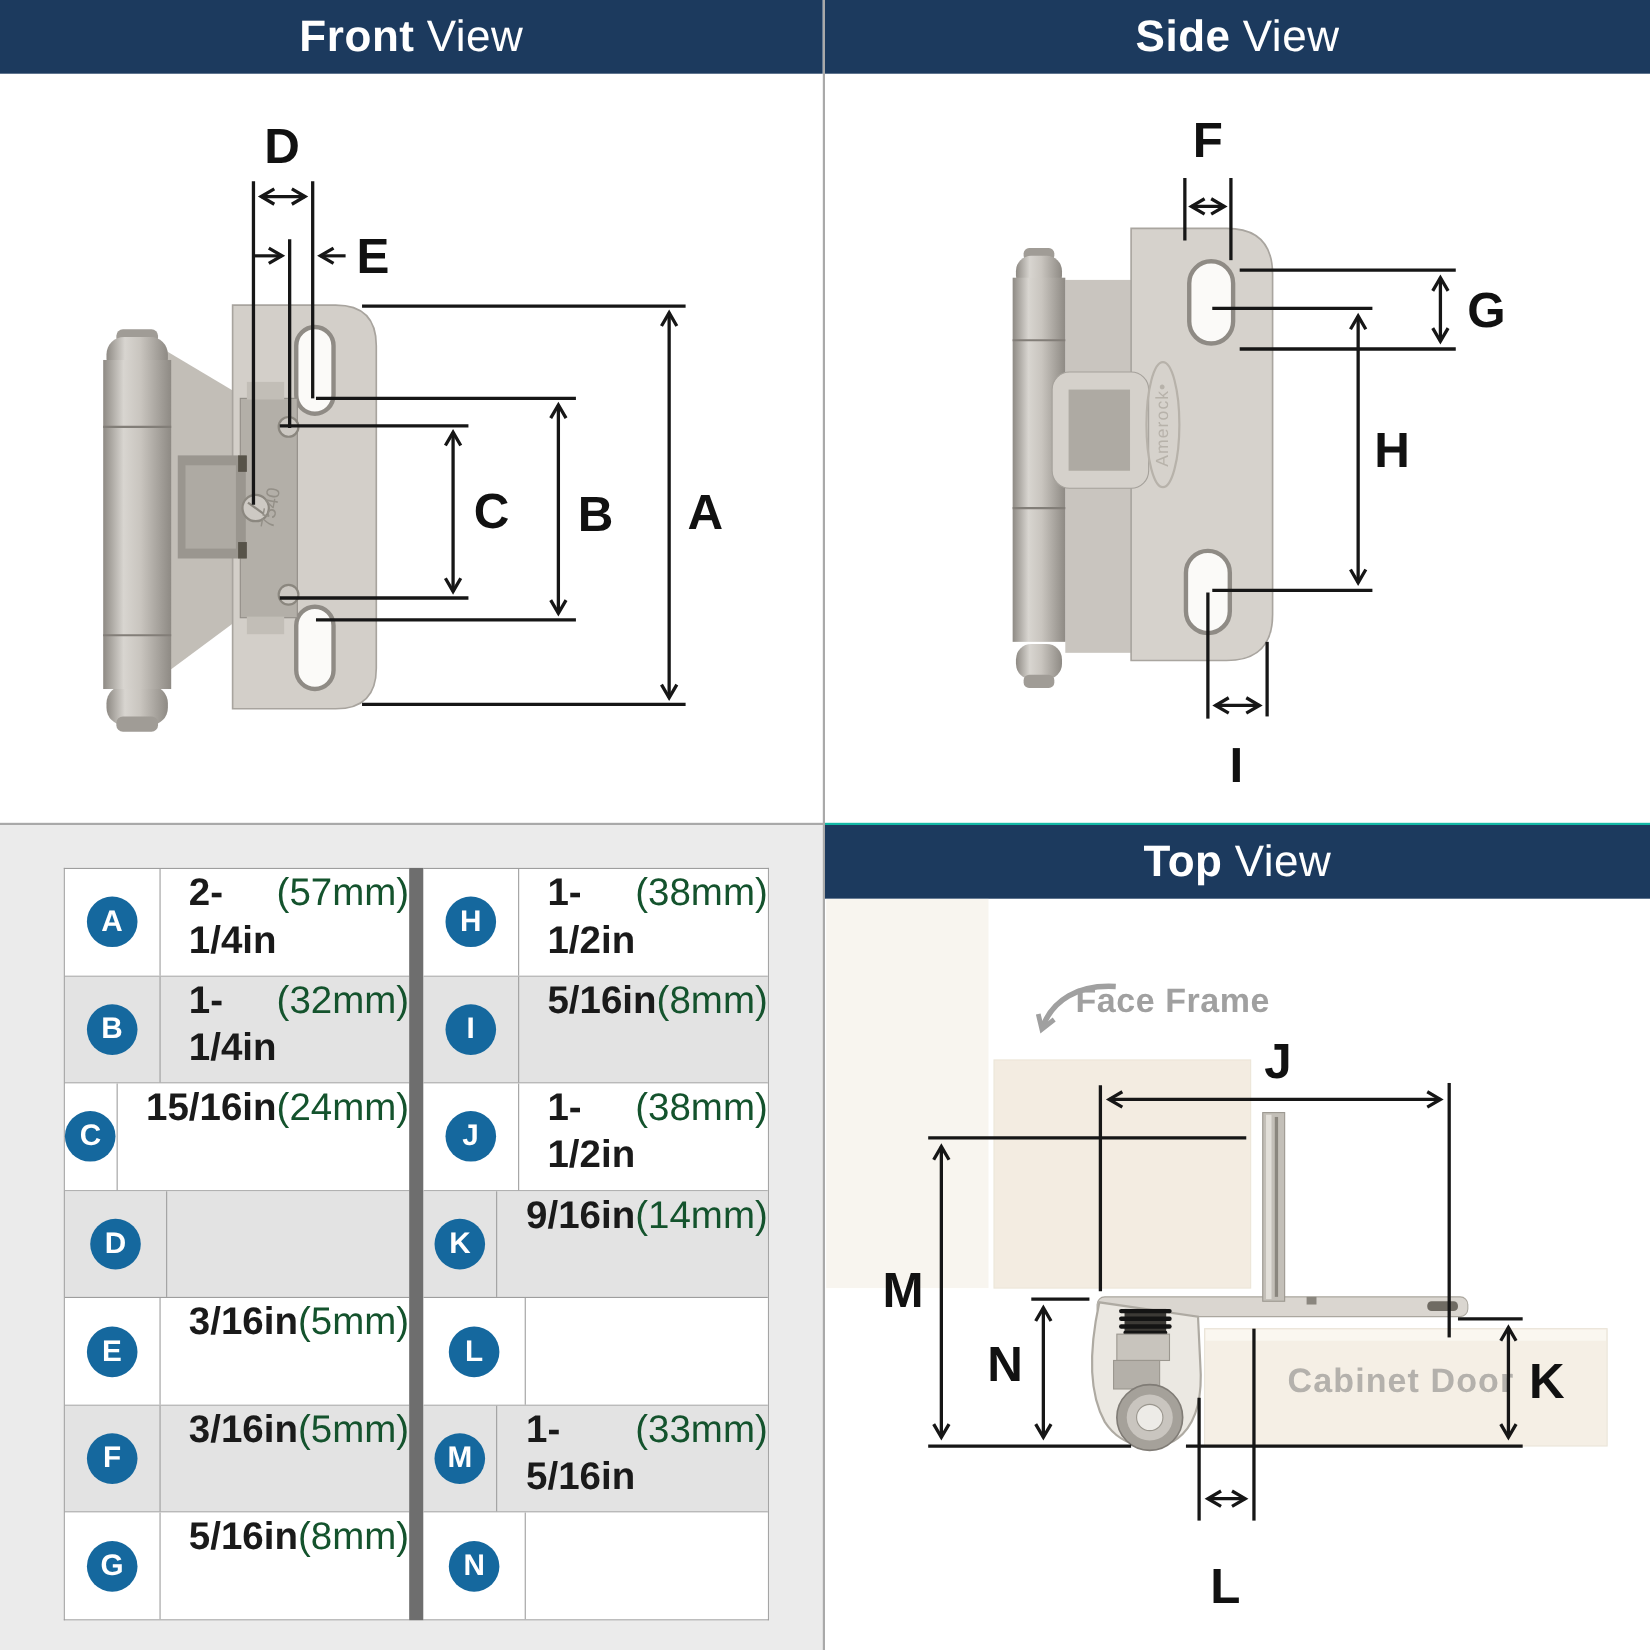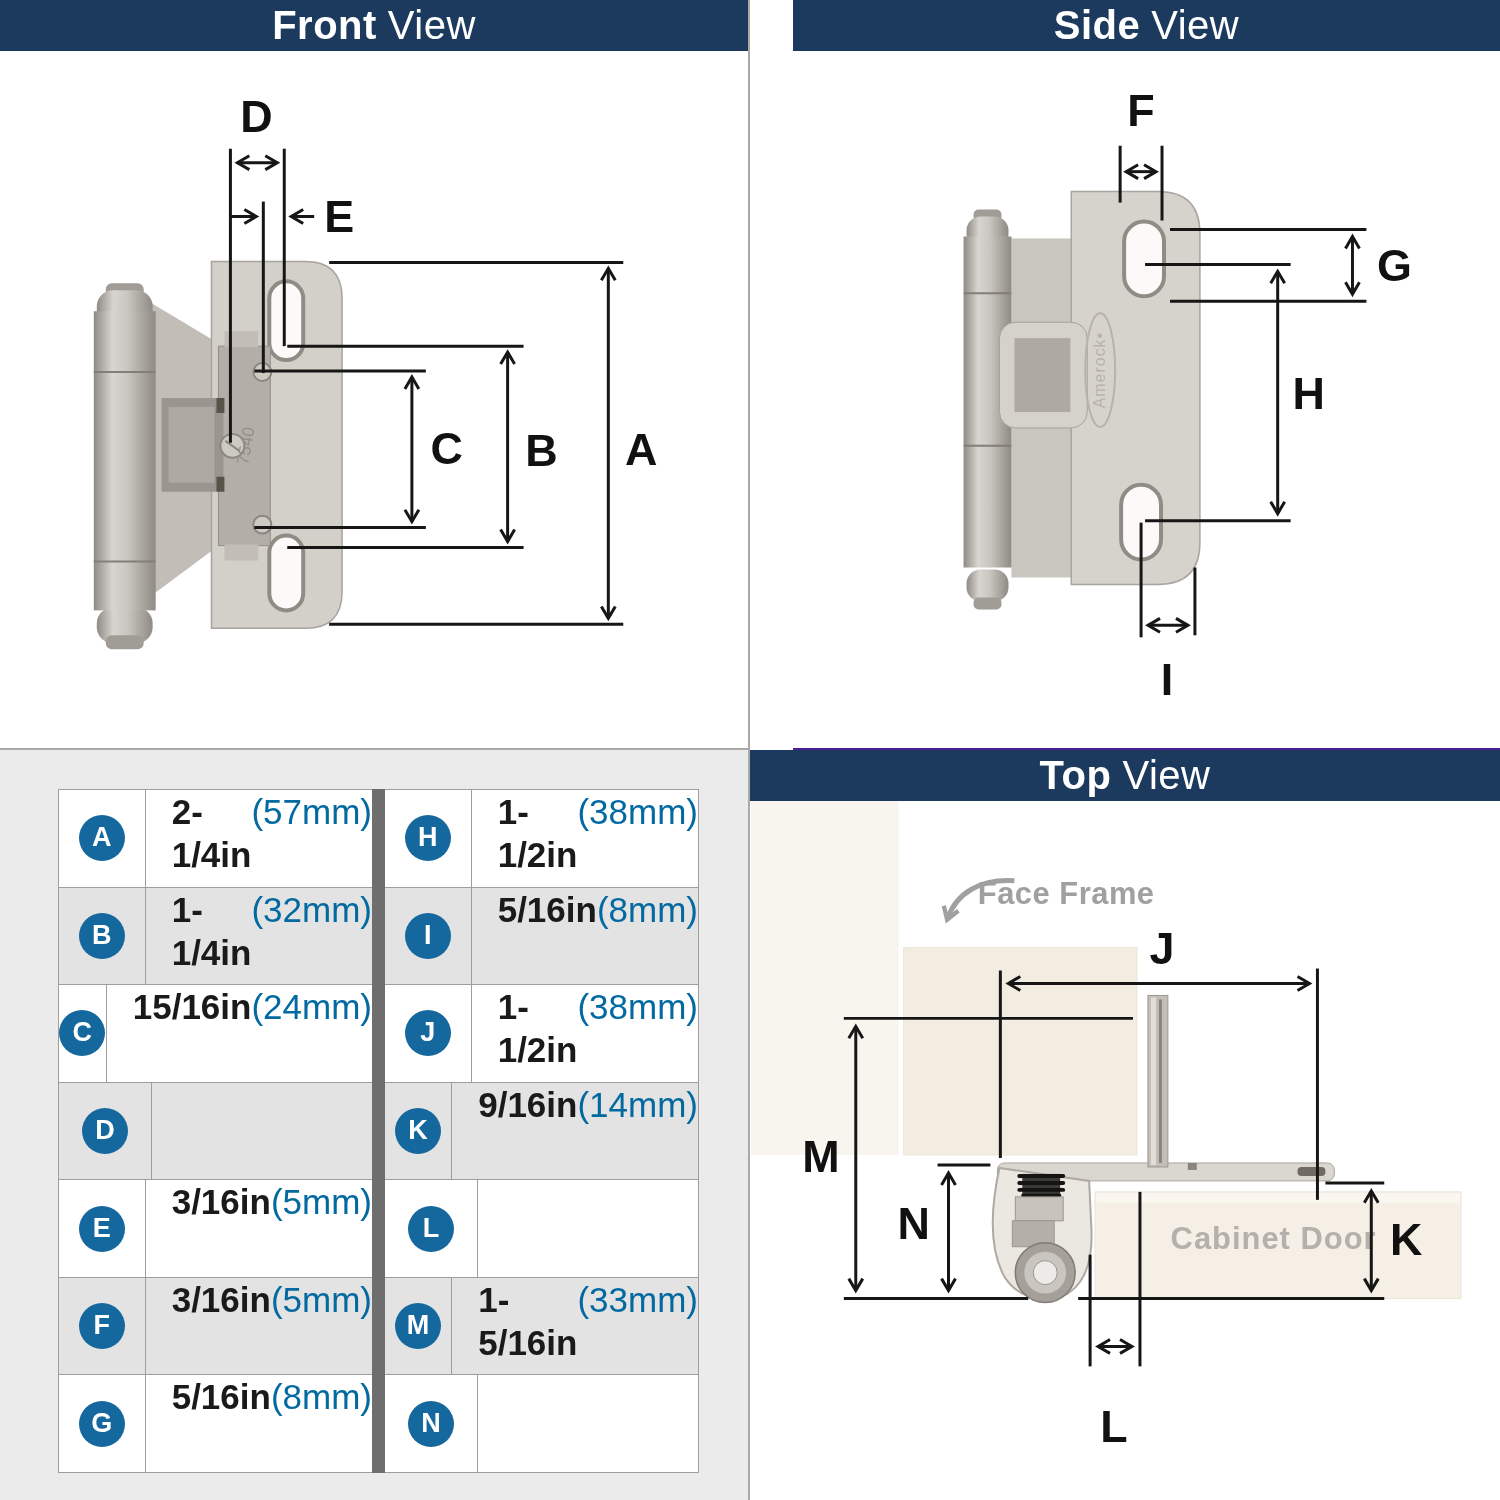--- a/index.html
+++ b/index.html
@@ -3,24 +3,24 @@
 <meta charset="utf-8">
 <style>
   html,body{margin:0;padding:0;background:#fff;}
   .canvas{
     width:1500px;height:1500px;position:relative;
     display:grid;grid-template-columns:750px 750px;grid-template-rows:750px 750px;
     font-family:"Liberation Sans",sans-serif;background:#fff;
   }
   .q{position:relative;overflow:hidden;box-sizing:border-box;background:#fff;}
   .q.tl{border-right:2px solid #a9a9a9;border-bottom:2px solid #a9a9a9;}
-  .q.tr{border-bottom:2px solid #4c1d95;margin-left:43px;}
+  .q.tr{border-bottom:2px solid #14b8a6;}
   .q.bl{border-right:2px solid #a9a9a9;background:#ebebeb;}
   .view-header{
-    height:51px;background:#1c3a5e;color:#fff;
+    height:67px;background:#1c3a5e;color:#fff;
     display:flex;align-items:center;justify-content:center;
     font-size:40px;letter-spacing:.5px;
   }
   .view-header .strong{font-weight:700;margin-right:11px;}
   .view-header .light{font-weight:400;}
   .drawing{display:block;}
 
   
   .spec-table{position:absolute;left:58px;top:39px;width:641px;height:684px;display:flex;}
   .half{display:flex;flex-direction:column;box-sizing:border-box;border:1px solid #9e9e9e;}
@@ -31,21 +31,21 @@
   .trow:last-child{border-bottom:none;}
   .trow.alt{background:#e3e3e3;}
   .badge-cell{width:92px;display:flex;align-items:center;justify-content:center;border-right:1px solid #9e9e9e;}
   .badge{
     width:46px;height:46px;border-radius:50%;background:#15689e;color:#fff;
     display:flex;align-items:center;justify-content:center;
     font-size:27px;font-weight:700;padding-bottom:1px;box-sizing:border-box;
   }
   .val-cell{flex:1;display:flex;flex-direction:row;justify-content:center;padding-left:26px;}
   .inch{font-weight:700;font-size:35px;line-height:43px;color:#1a1a1a;}
-  .mm{font-weight:400;font-size:35px;line-height:43px;color:#0369a1;}
+  .mm{font-weight:400;font-size:35px;line-height:43px;color:#14532d;}
 
   
   .dim{font-family:"Liberation Sans",sans-serif;font-size:45px;font-weight:700;fill:#111;}
   .marking{font-family:"Liberation Sans",sans-serif;fill:#938f87;}
   .anno{font-family:"Liberation Sans",sans-serif;font-size:31px;font-weight:700;letter-spacing:.5px;}
   .dl{stroke:#161616;stroke-width:3;fill:none;}
 </style>
 </head>
 <body>
 

